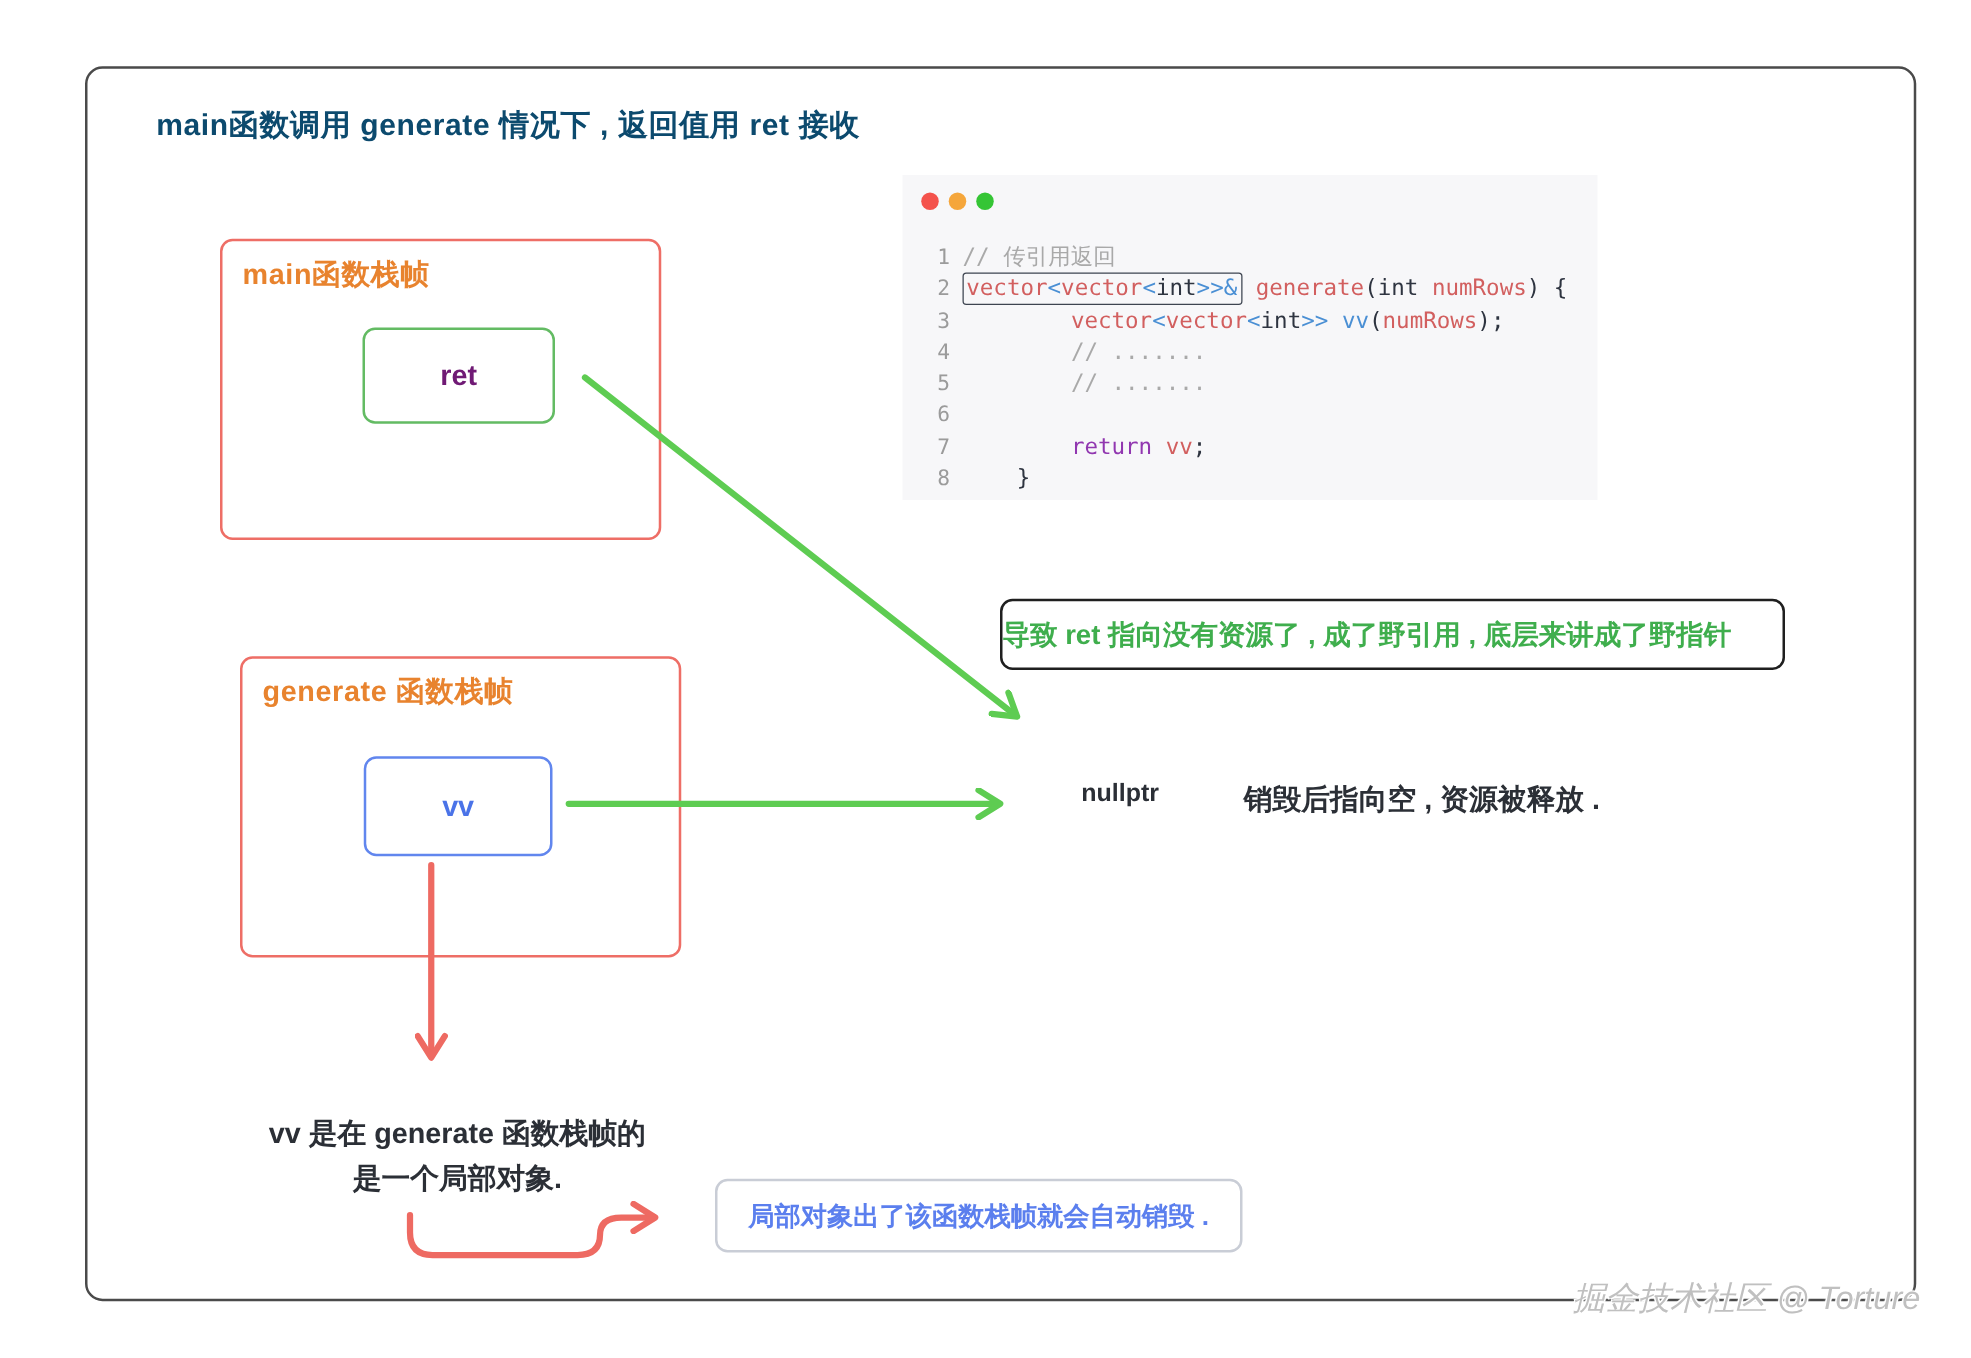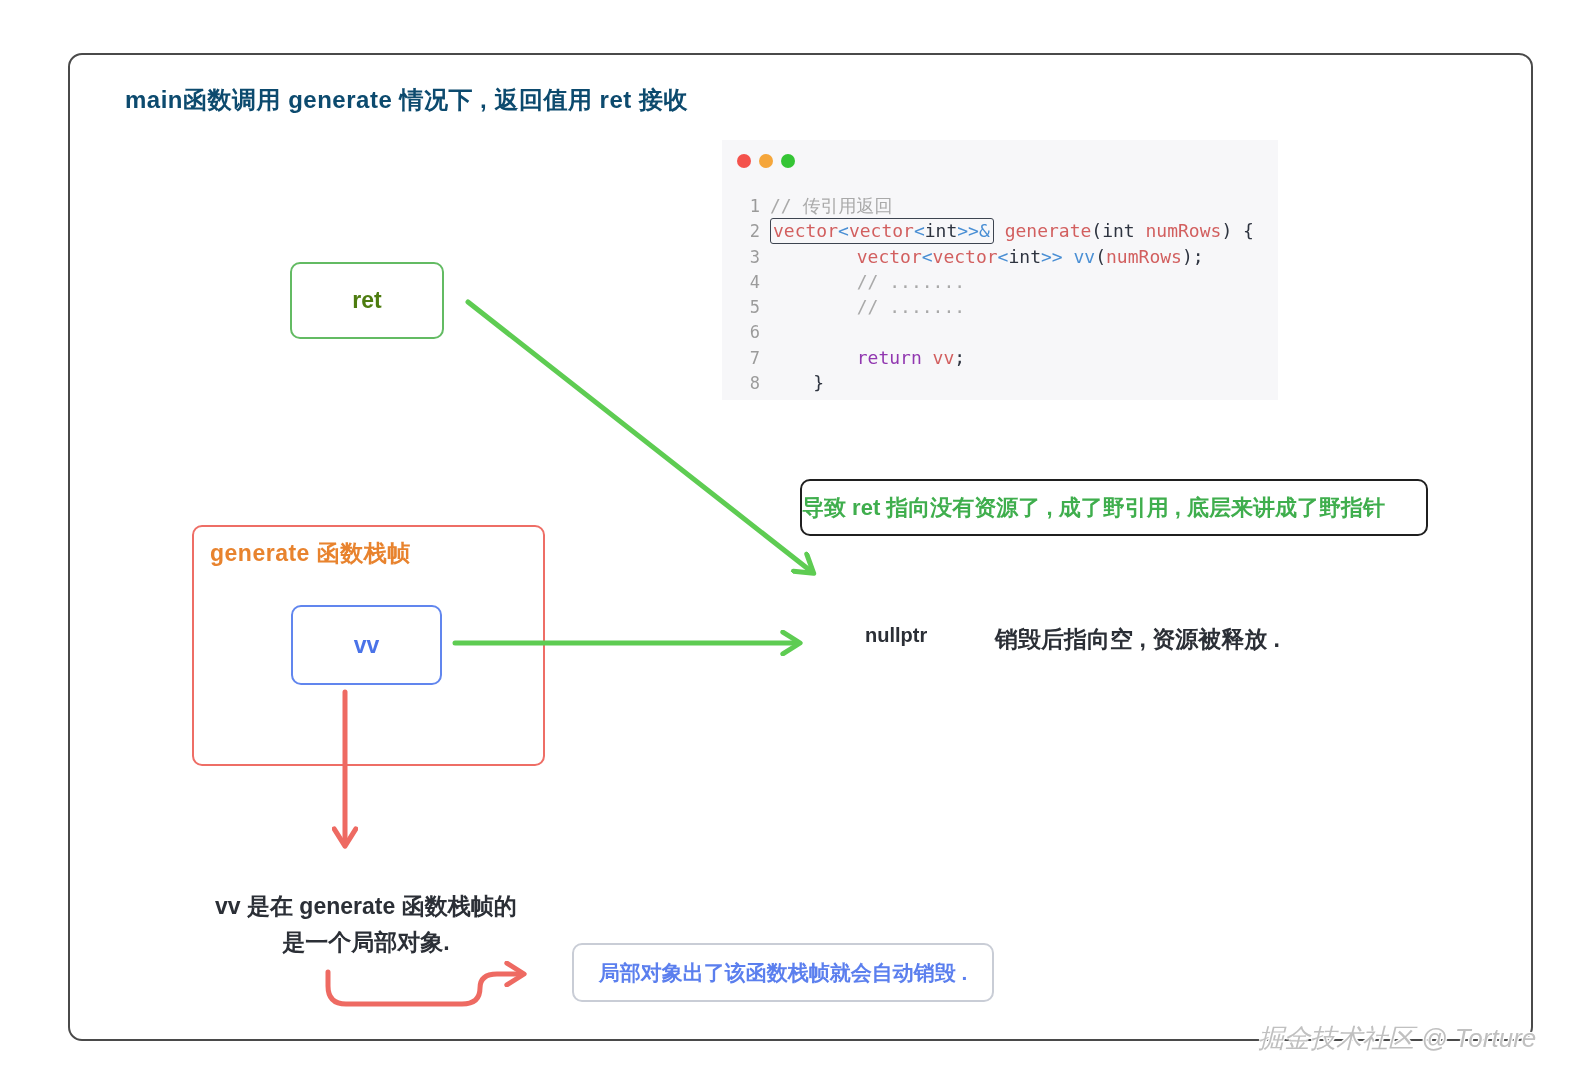--- a/index.html
+++ b/index.html
@@ -12,21 +12,21 @@
   .title{position:absolute;left:125px;top:84px;font-size:24px;font-weight:700;color:#0c4a6e;letter-spacing:.5px;}
 
   
   .frame-box{position:absolute;border:2px solid #ee6e66;border-radius:10px;background:transparent;}
   .frame-main{left:176px;top:191px;width:349px;height:237px;}
   .frame-generate{left:192px;top:525px;width:349px;height:237px;}
   .frame-label{position:absolute;left:16px;top:11px;font-size:23px;font-weight:700;color:#e8832e;letter-spacing:.5px;}
 
   .var-box{position:absolute;border-radius:10px;display:flex;align-items:center;justify-content:center;
     font-size:23px;font-weight:700;background:#fff;}
-  .ret-box{left:290px;top:262px;width:150px;height:73px;border:2px solid #63bb63;color:#4d7c0f;}
+  .ret-box{left:290px;top:262px;width:150px;height:73px;border:2px solid #63bb63;color:#701a75;}
   .vv-box{left:291px;top:605px;width:147px;height:76px;border:2px solid #6186ee;color:#4a73e8;}
 
   
   .code-panel{position:absolute;left:722px;top:140px;width:556px;height:260px;background:#f7f7f9;}
   .dots{position:absolute;left:15px;top:14px;display:flex;gap:8px;}
   .dot{width:14px;height:14px;border-radius:50%;}
   .dot-red{background:#f4524c;}.dot-yellow{background:#f5a63b;}.dot-green{background:#35c535;}
   .code-block{position:absolute;left:12px;top:53px;font-family:"DejaVu Sans Mono","Liberation Mono",monospace;font-size:18px;}
   .code-row{height:25.3px;line-height:25.3px;white-space:pre;}
   .ln{display:inline-block;width:26px;text-align:right;margin-right:10px;color:#9b9b9b;font-size:17px;}
@@ -57,20 +57,23 @@
 </style>
 </head>
 <body>
 
 <div id="canvas">
 
   <div class="outer-border"></div>
 
   <div class="title">main函数调用 generate 情况下 , 返回值用 ret 接收</div>
 
+  <div class="frame-box frame-main">
+    <div class="frame-label">main函数栈帧</div>
+  </div>
   <div class="var-box ret-box">
     <span>ret</span>
   </div>
 
   <div class="code-panel">
     <div class="dots">
       <span class="dot dot-red"></span>
       <span class="dot dot-yellow"></span>
       <span class="dot dot-green"></span>
     </div>

